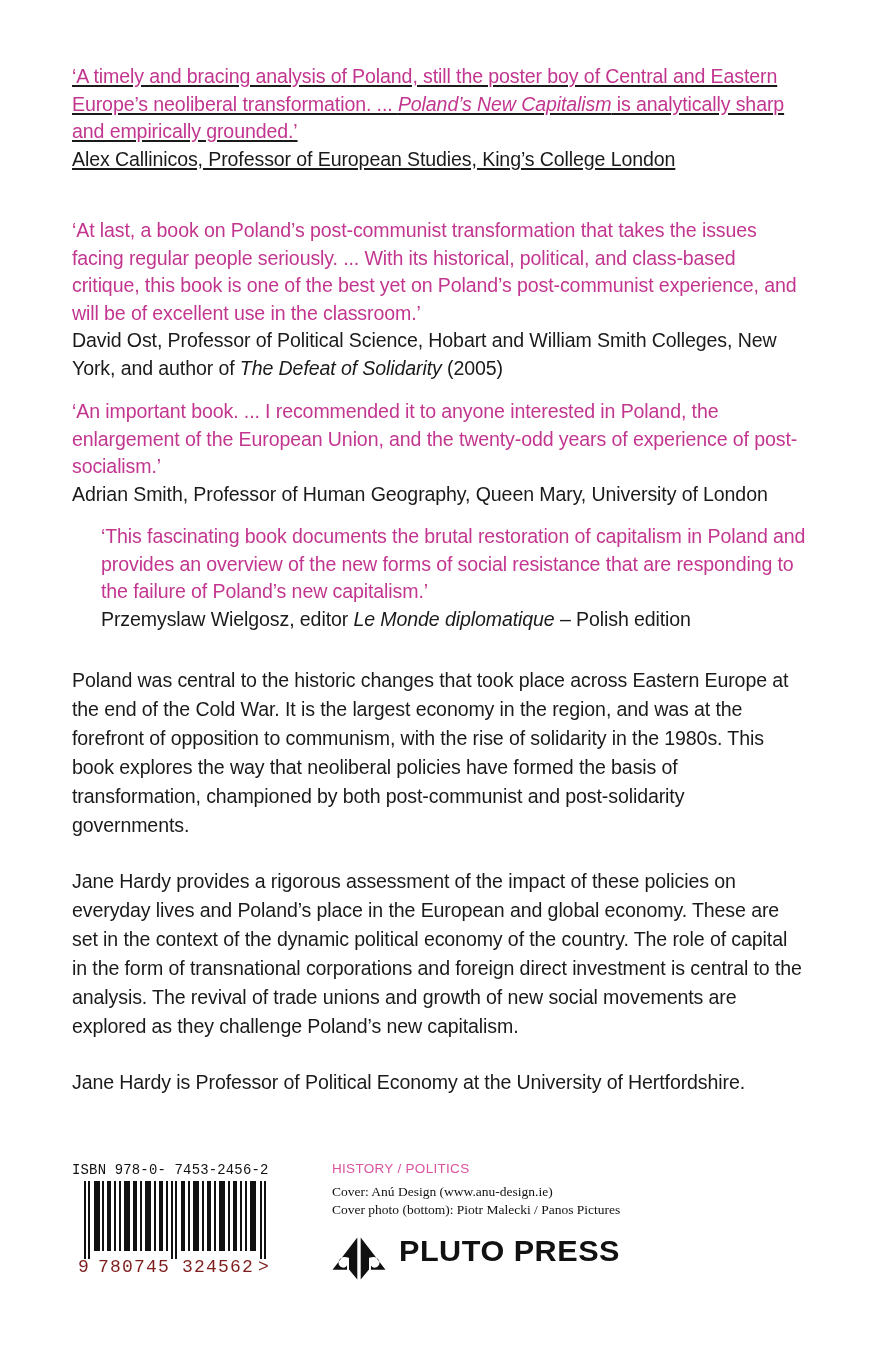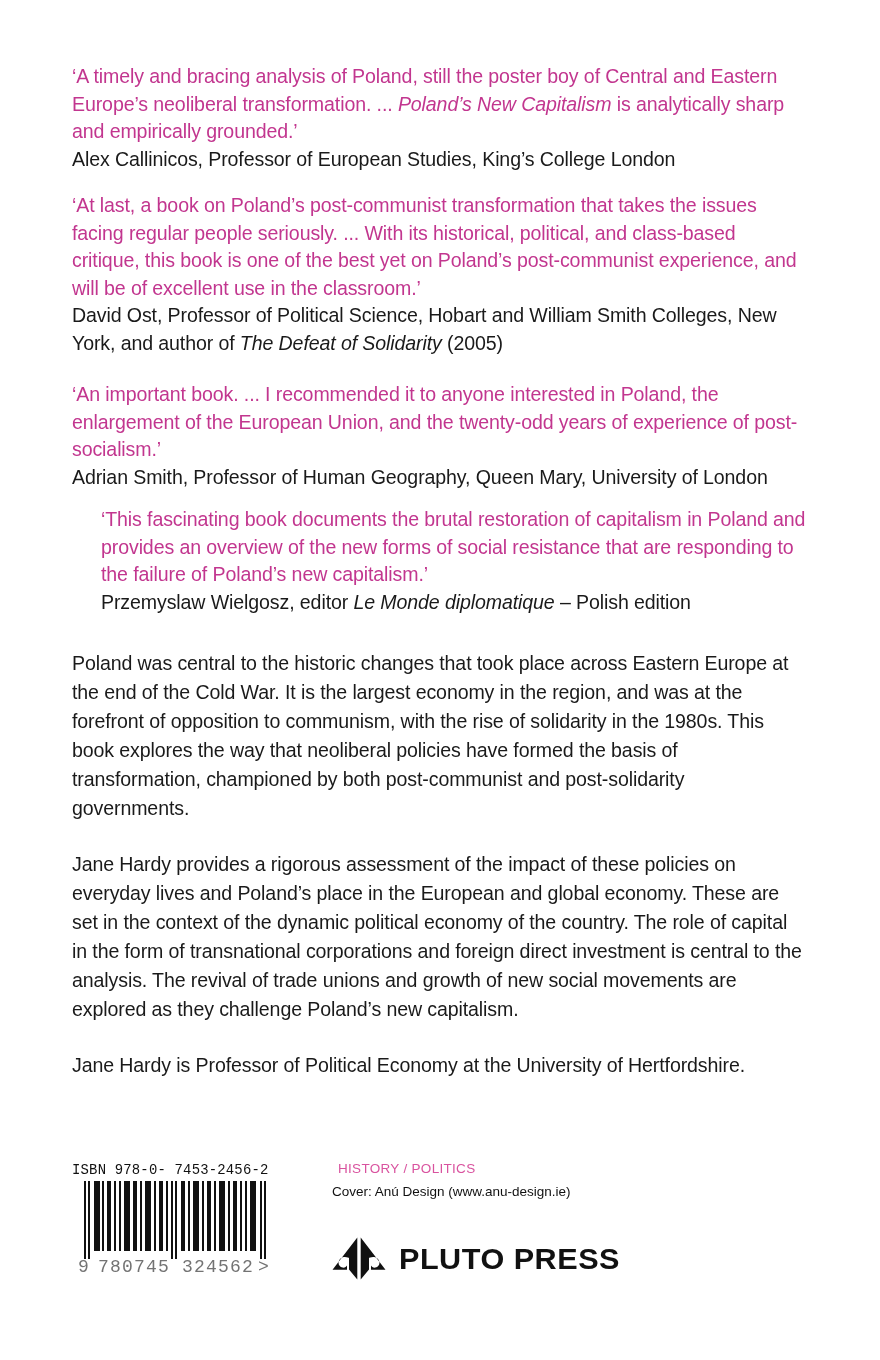--- a/index.html
+++ b/index.html
@@ -57,22 +57,22 @@
     margin: 0;
     transform: scaleX(0.955);
     transform-origin: left top;
     width: 105%;
   }
   .attrib em {
     font-style: italic;
   }
 
   
-  #endorsement-0 { margin-bottom: 19px; }
-  #endorsement-1 { margin-bottom: 24px; }
+  #endorsement-0 { margin-bottom: 44px; text-decoration: underline; }
+  #endorsement-1 { margin-bottom: 16px; }
   #endorsement-2 { margin-bottom: 15px; }
   #endorsement-3 { margin-bottom: 33px; margin-left: 29px; }
 
   
   .desc {
     color: #1a1a1a;
     font-size: 20.5px;
     line-height: 29px;
     letter-spacing: -0.12px;
     margin: 0 0 27px 0;
@@ -117,54 +117,53 @@
     transform-origin: left top;
   }
   .barcode-svg-wrap {
     width: 196px;
     height: 78px;
   }
   .barcode-digits {
     font-family: "Liberation Mono", monospace;
     font-size: 18px;
     letter-spacing: 1.2px;
-    color: #737373;
+    color: #7f1d1d;
     margin-top: -2px;
     white-space: nowrap;
   }
   .barcode-digits .lead { margin-right: 8px; }
   .barcode-digits .tail { margin-left: 4px; }
 
   .imprint-block {
     position: absolute;
     left: 332px;
     top: 11px;
     width: 420px;
   }
   .category {
     color: #D9539F;
     font-family: "Liberation Sans", sans-serif;
     font-size: 13.5px;
     letter-spacing: 0.3px;
-    margin: 0 0 7px 6px;
+    margin: 0 0 7px 0;
   }
   .credit {
     color: #111;
-    font-family: Liberation Sans, sans-serif;
+    font-family: Liberation Serif, serif;
     font-size: 13.5px;
     line-height: 17.5px;
     margin: 0;
   }
 
   .logo-row {
     position: absolute;
     left: 331px;
     top: 86px;
     display: flex;
-    align-items: center;
   }
   .logo-mark {
     width: 56px;
     height: 45px;
     display: block;
   }
   .logo-text {
     font-family: "Liberation Sans", sans-serif;
     font-weight: bold;
     font-size: 30px;
@@ -249,20 +248,21 @@
             <rect x="186" y="0" width="2" height="78"></rect>
           </g>
         </svg>
       </div>
       <div class="barcode-digits"><span class="lead">9</span><span>780745 324562</span><span class="tail">&gt;</span></div>
     </div>
 
     <div class="imprint-block">
       <p class="category">HISTORY / POLITICS</p>
       <p class="credit">Cover: Anú Design (www.anu-design.ie)</p>
+      <p class="credit">Cover photo (bottom): Piotr Malecki / Panos Pictures</p>
     </div>
 
     <div class="logo-row">
       <svg class="logo-mark" viewBox="0 0 56 45" aria-hidden="true">
         <g fill="#111111">
 
           <path d="M26.3 1.5 L26.3 43.5 L18.0 33.5 L18.0 22.0
                    C18.0 22.0 13.2 19.6 9.6 22.6
                    C6.0 25.6 7.4 31.0 11.6 31.6
                    C13.6 31.9 15.3 31.0 16.0 29.6

